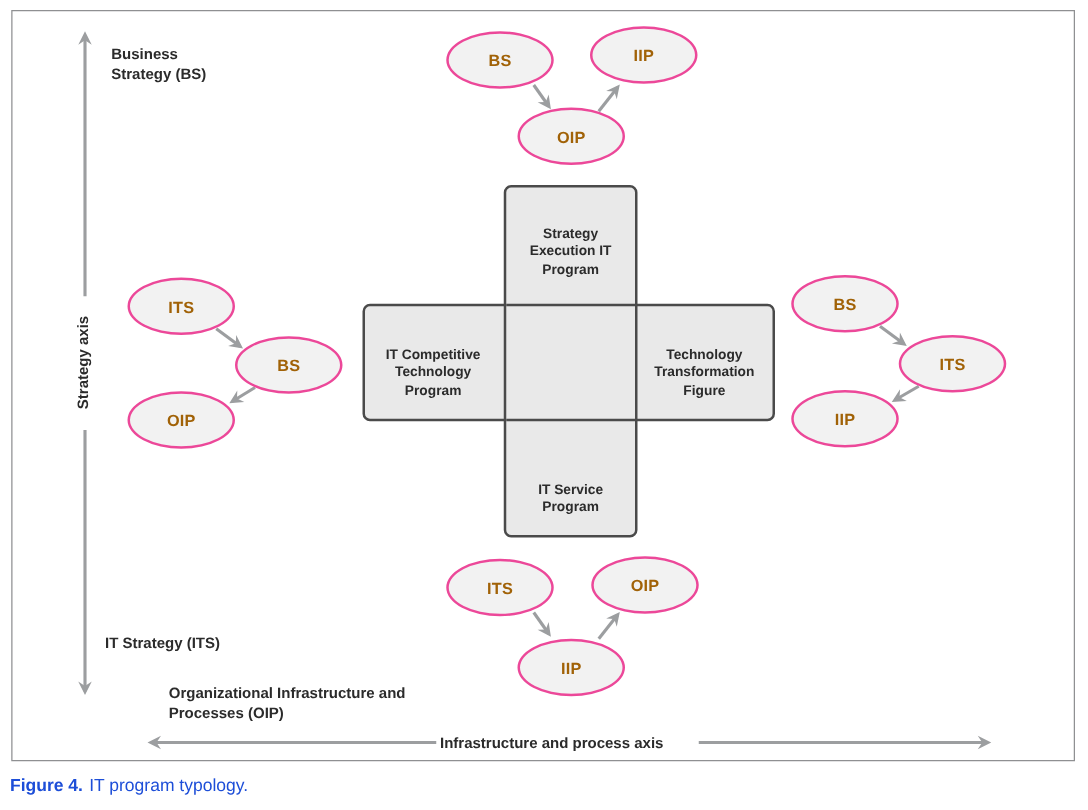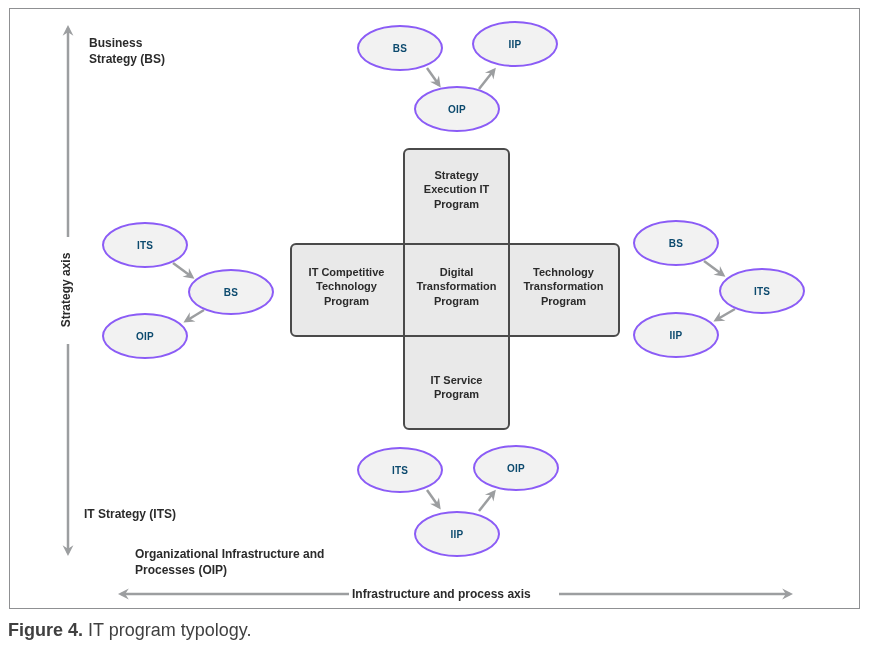--- a/index.html
+++ b/index.html
@@ -12,42 +12,42 @@
     border:1.5px solid #8f9092; background:#ffffff; box-sizing:border-box;
   }
   .arrows { position:absolute; left:0; top:0; width:870px; height:648px; pointer-events:none; }
   .box {
     position:absolute; box-sizing:border-box;
     background:#e9e9e9; border:2px solid #4a4a4a; border-radius:6px;
   }
   .box-restore { position:absolute; height:2px; background:#4a4a4a; }
   .prog {
     position:absolute; font-weight:bold; font-size:11px; line-height:1.3;
-    text-align:center; color:#2b2b2b;
+    text-align:center; color:#2b2b2b;margin-top:12px;
   }
   .node {
     position:absolute; box-sizing:border-box; width:86px; height:46px;
-    background:#f2f2f2; border:2px solid #8b5cf6; border-radius:50%;
+    background:#f2f2f2; border:2px solid #ec4899; border-radius:50%;
     display:flex; align-items:center; justify-content:center;
-    font-weight:bold; font-size:10px; color:#0c4a6e; letter-spacing:.2px;
+    font-weight:bold; font-size:13px; color:#a16207; letter-spacing:.2px;
   }
   .lbl {
     position:absolute; font-weight:bold; font-size:12px; line-height:1.3; color:#2b2b2b;
   }
   .lbl-center { text-align:center; }
   .vlabel {
     position:absolute; left:66px; top:290px; white-space:nowrap;
     transform:translate(-50%,-50%) rotate(-90deg);
     font-weight:bold; font-size:12px; color:#2b2b2b;
   }
   .hlabel {
     position:absolute; left:352px; top:587px; width:204px; text-align:left;
     white-space:nowrap; font-weight:bold; font-size:12px; color:#2b2b2b;
   }
-  .caption { position:absolute; left:8px; top:620px; font-size:18px; color:#404040; }
+  .caption { position:absolute; left:8px; top:620px; font-size:14px; color:#1d4ed8; }
   .caption .cap-label { font-weight:bold; margin-right:5px; }
 </style>
 </head>
 <body>
 
 <div class="canvas">
 
   <div class="frame"></div>
 
   <svg class="arrows" viewBox="0 0 870 648">
@@ -78,22 +78,21 @@
     </g>
   </svg>
 
   <div class="box" style="left:290px; top:243px; width:330px; height:94px;"></div>
   <div class="box" style="left:403px; top:148px; width:107px; height:282px;"></div>
   <div class="box-restore" style="left:405px; top:243px; width:103px;"></div>
   <div class="box-restore" style="left:405px; top:335px; width:103px;"></div>
 
   <div class="prog" style="left:408px; top:168px; width:97px;">Strategy Execution IT Program</div>
   <div class="prog" style="left:296px; top:265px; width:101px;">IT Competitive Technology Program</div>
-  <div class="prog" style="left:407px; top:265px; width:99px;">Digital Transformation Program</div>
-  <div class="prog" style="left:513px; top:265px; width:101px;">Technology Transformation Program</div>
+  <div class="prog" style="left:513px; top:265px; width:101px;">Technology Transformation Figure</div>
   <div class="prog" style="left:408px; top:373px; width:97px;">IT Service Program</div>
 
   <div class="node" style="left:357px; top:25px;">BS</div>
   <div class="node" style="left:472px; top:21px;">IIP</div>
   <div class="node" style="left:414px; top:86px;">OIP</div>
 
   <div class="node" style="left:102px; top:222px;">ITS</div>
   <div class="node" style="left:188px; top:269px;">BS</div>
   <div class="node" style="left:102px; top:313px;">OIP</div>
 

